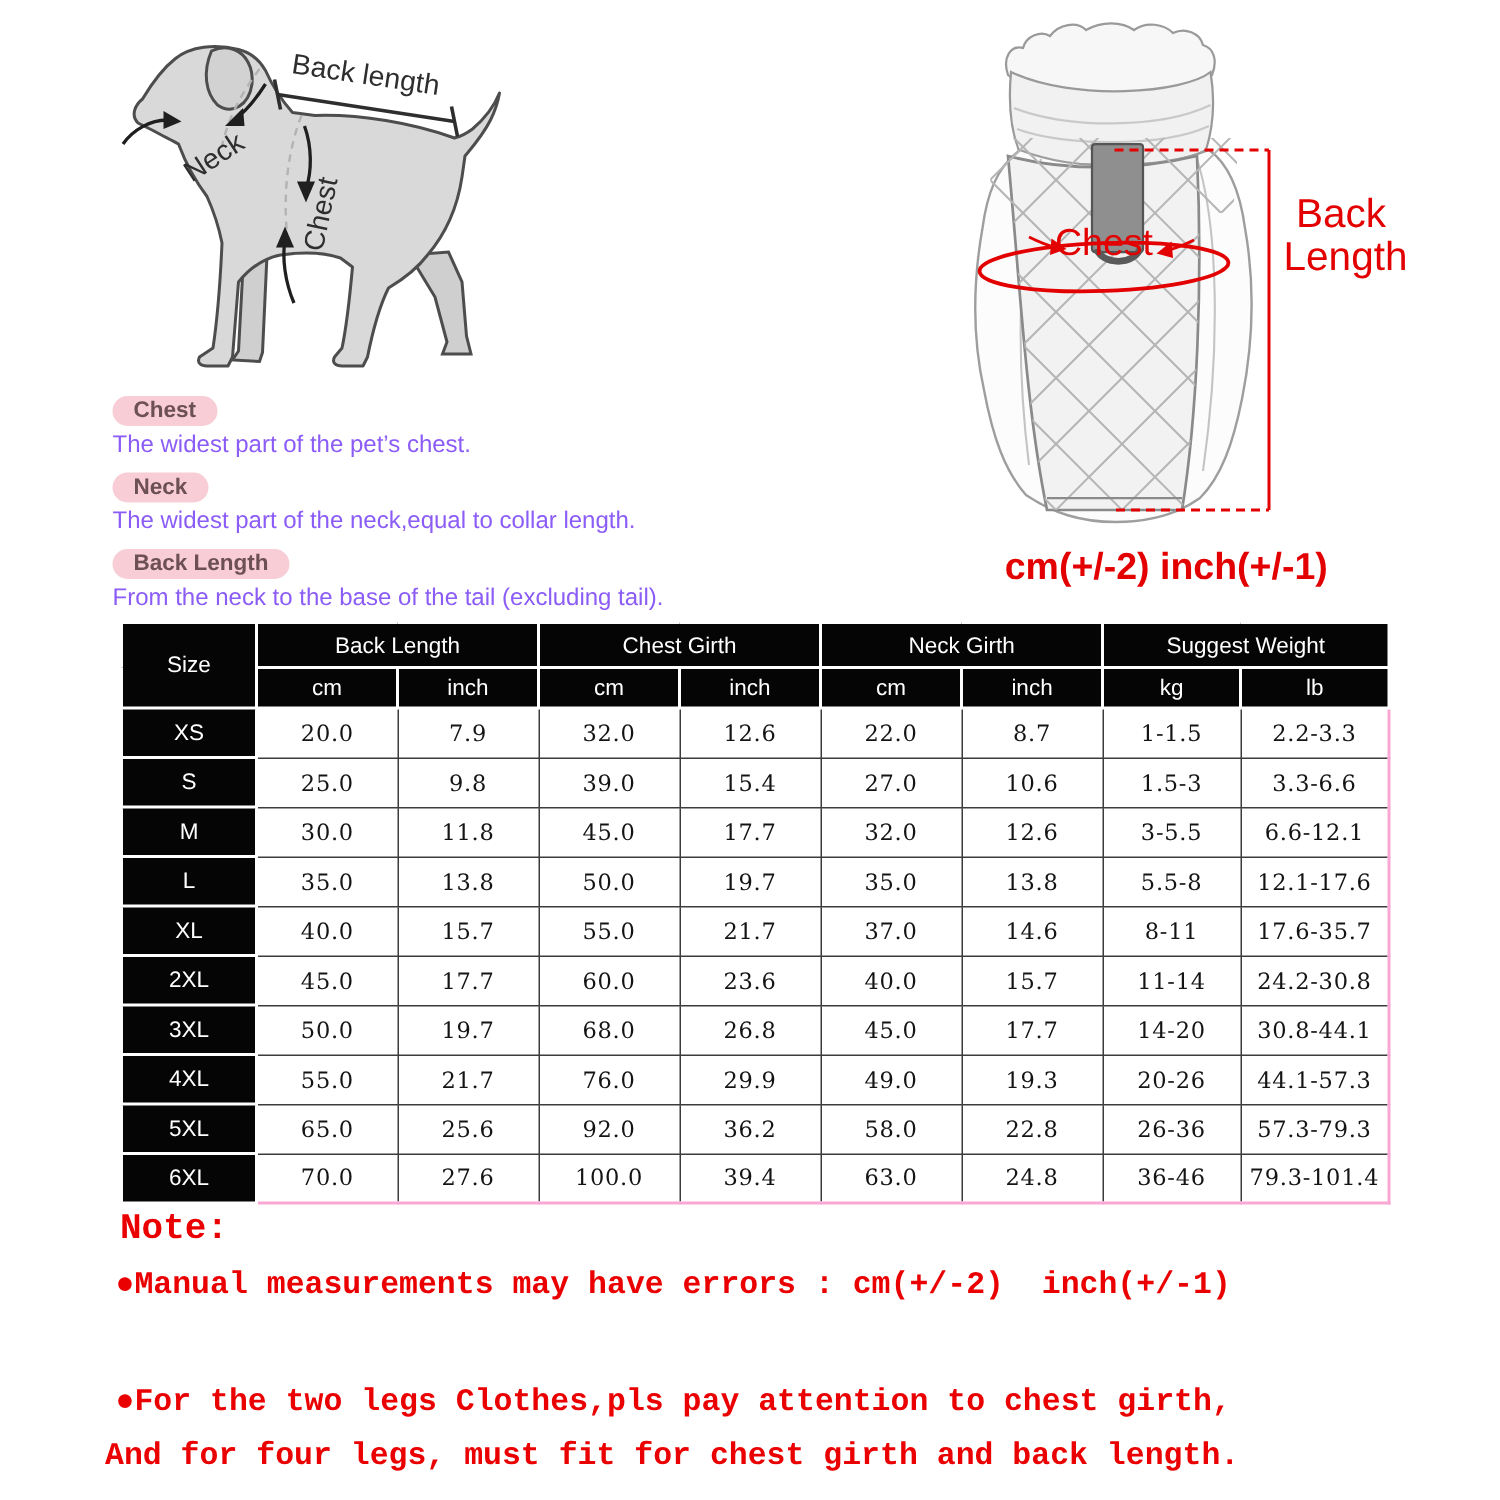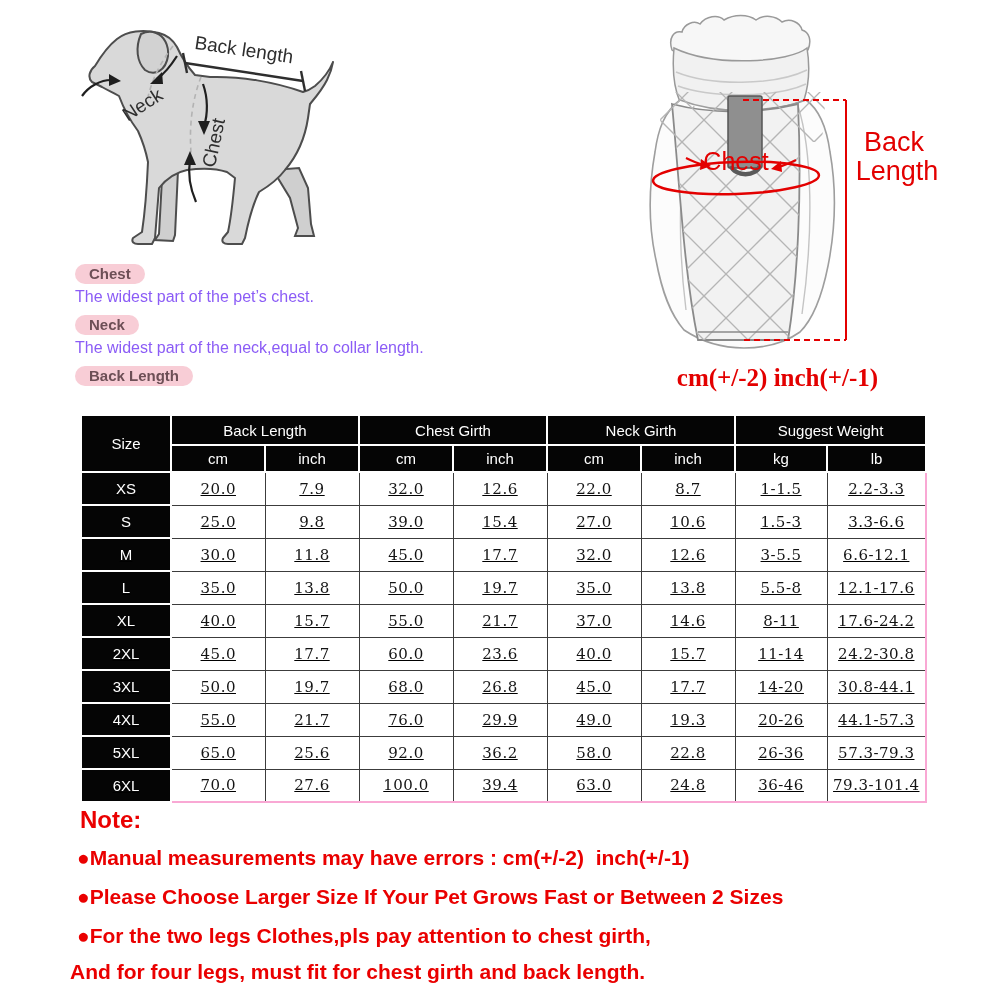--- a/index.html
+++ b/index.html
@@ -6,36 +6,36 @@
   .canvas{position:relative;width:1000px;height:1000px;background:#ffffff;overflow:hidden;
           font-family:"Liberation Sans",sans-serif;}
   .abs{position:absolute;}
 
   
   .pill{display:inline-block;background:#f8cdd6;color:#6d4f56;font-weight:bold;
         font-size:15px;padding:2px 14px 3px;border-radius:11px;line-height:15px;}
   .def-text{font-size:16px;color:#8b5cf6;margin:4px 0 9px;}
 
   
-  .tolerance{width:335px;text-align:center;font-family:Liberation Serif, serif;
+  .tolerance{width:335px;text-align:center;font-family:Liberation Sans, sans-serif;
              font-weight:bold;font-size:25px;color:#e30000;}
 
   
   table.size{border-collapse:collapse;table-layout:fixed;width:845px;border:2px solid #f9a8d4;}
   table.size th{background:#050505;color:#fff;border:2px solid #fff;
                 font-size:15px;font-weight:normal;text-align:center;}
   table.size td{background:#fff;color:#141414;border:1px solid #3c3c3c;
                 font-family:"DejaVu Serif",serif;font-size:15px;text-align:center;
                 letter-spacing:0.5px;}
   table.size tr.grp th{height:26px;}
   table.size tr.unit th{height:23px;}
-  table.size tbody tr{height:33px;text-decoration:underline;}
+  table.size tbody tr{height:33px;}
 
   
-  .note-red{color:#ea0000;font-family:Liberation Sans, sans-serif;font-weight:bold;white-space:pre;}
+  .note-red{color:#ea0000;font-family:Liberation Mono, monospace;font-weight:bold;white-space:pre;}
 </style>
 </head>
 <body>
 
 <div class="canvas">
 
   <svg class="abs" style="left:75px;top:20px" width="270" height="240" viewBox="0 0 270 240">
 
     <path d="M 88,140 L 84,214 L 80,220 L 98,221 L 100,215 L 103,150 Z" fill="#cfcfcf" stroke="#4d4d4d" stroke-width="2"></path>
     <path d="M 198,150 L 215,178 L 223,208 L 220,216 L 239,216 L 236,204 L 233,168 L 224,148 Z" fill="#cfcfcf" stroke="#4d4d4d" stroke-width="2"></path>
@@ -157,20 +157,21 @@
     <div>
       <span class="pill">Chest</span>
       <div class="def-text">The widest part of the pet’s chest.</div>
     </div>
     <div>
       <span class="pill">Neck</span>
       <div class="def-text">The widest part of the neck,equal to collar length.</div>
     </div>
     <div>
       <span class="pill">Back Length</span>
+      <div class="def-text">From the neck to the base of the tail (excluding tail).</div>
     </div>
   </div>
 
   <table class="size abs" style="left:80px;top:414px" id="size-table">
     <colgroup>
       <col style="width:90px">
       <col style="width:94px">
         <col style="width:94px">
         <col style="width:94px">
         <col style="width:94px">
@@ -245,21 +246,21 @@
         </tr>
         <tr>
           <th>XL</th>
           <td>40.0</td>
           <td>15.7</td>
           <td>55.0</td>
           <td>21.7</td>
           <td>37.0</td>
           <td>14.6</td>
           <td>8-11</td>
-          <td>17.6-24.2</td>
+          <td>17.6-35.7</td>
         </tr>
         <tr>
           <th>2XL</th>
           <td>45.0</td>
           <td>17.7</td>
           <td>60.0</td>
           <td>23.6</td>
           <td>40.0</td>
           <td>15.7</td>
           <td>11-14</td>
@@ -307,17 +308,16 @@
           <td>63.0</td>
           <td>24.8</td>
           <td>36-46</td>
           <td>79.3-101.4</td>
         </tr>
       </tbody>
   </table>
 
   <div class="abs note-red" style="left:80px;top:806px;font-size:24px">Note:</div>
   <div class="abs note-red" style="left:77px;top:846px;font-size:21px">●Manual measurements may have errors : cm(+/-2)  inch(+/-1)</div>
-  <div class="abs note-red" style="left:77px;top:885px;font-size:21px">●Please Choose Larger Size If Your Pet Grows Fast or Between 2 Sizes</div>
   <div class="abs note-red" style="left:70px;top:960px;font-size:21px">And for four legs, must fit for chest girth and back length.</div>
   <div class="abs note-red" style="left:77px;top:924px;font-size:21px">●For the two legs Clothes,pls pay attention to chest girth,</div>
 
 </div>
 
 </body></html>

